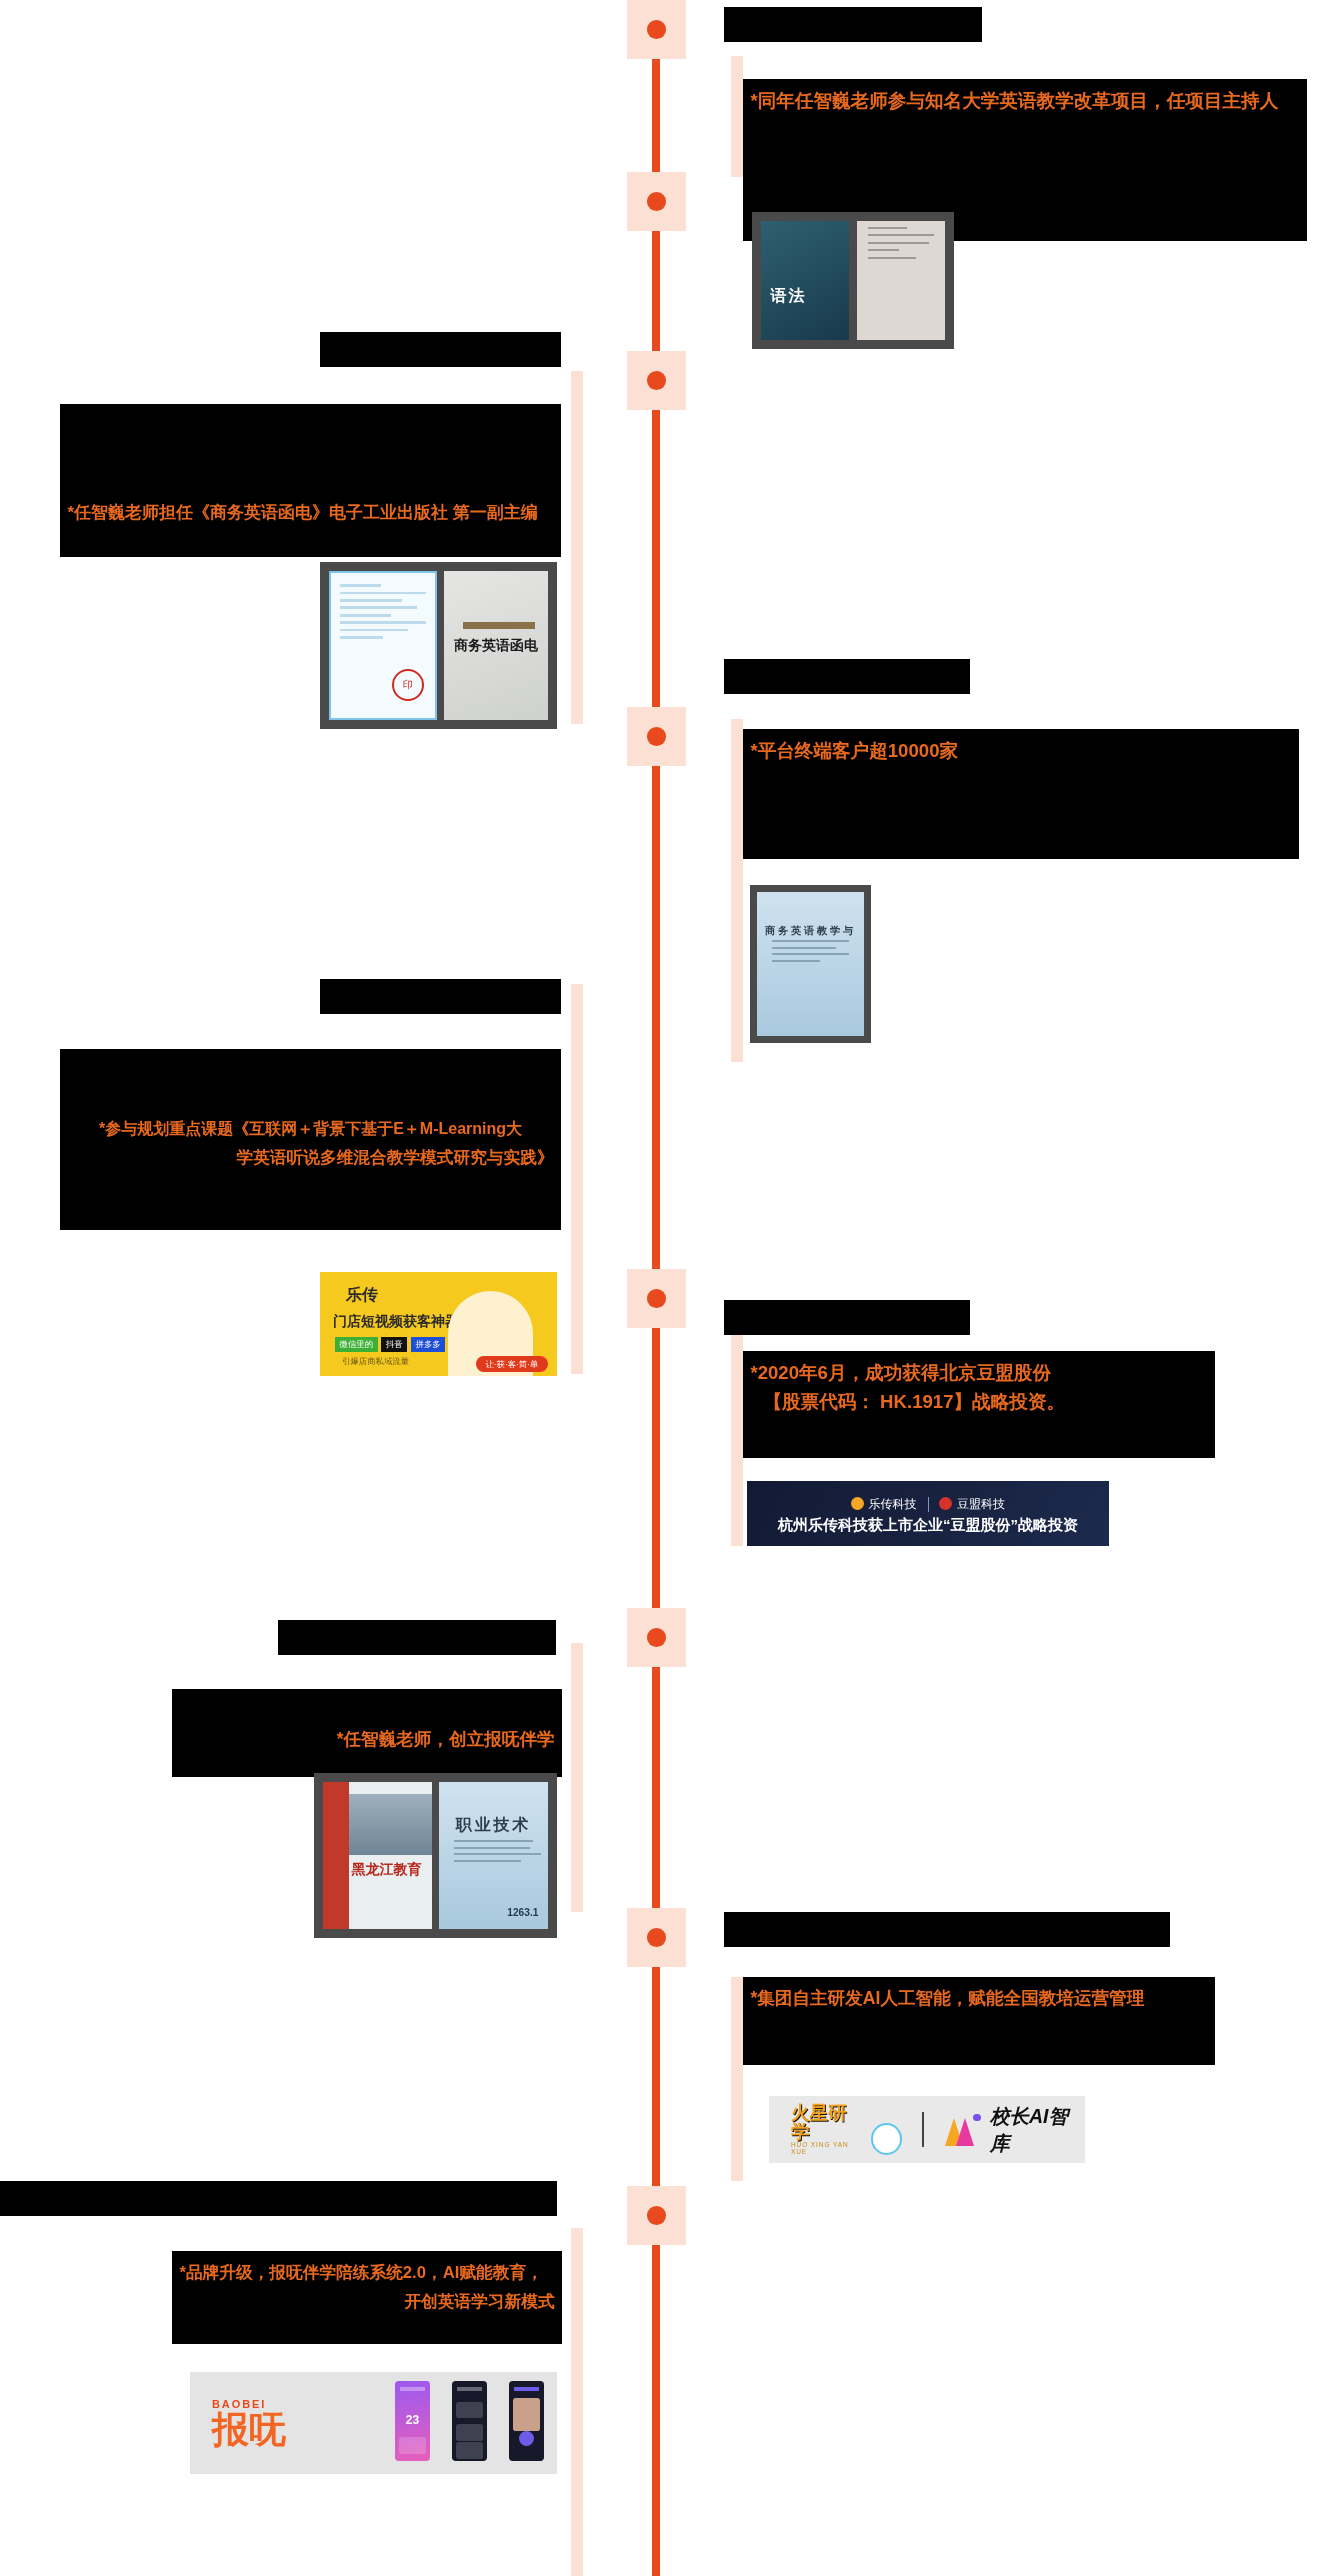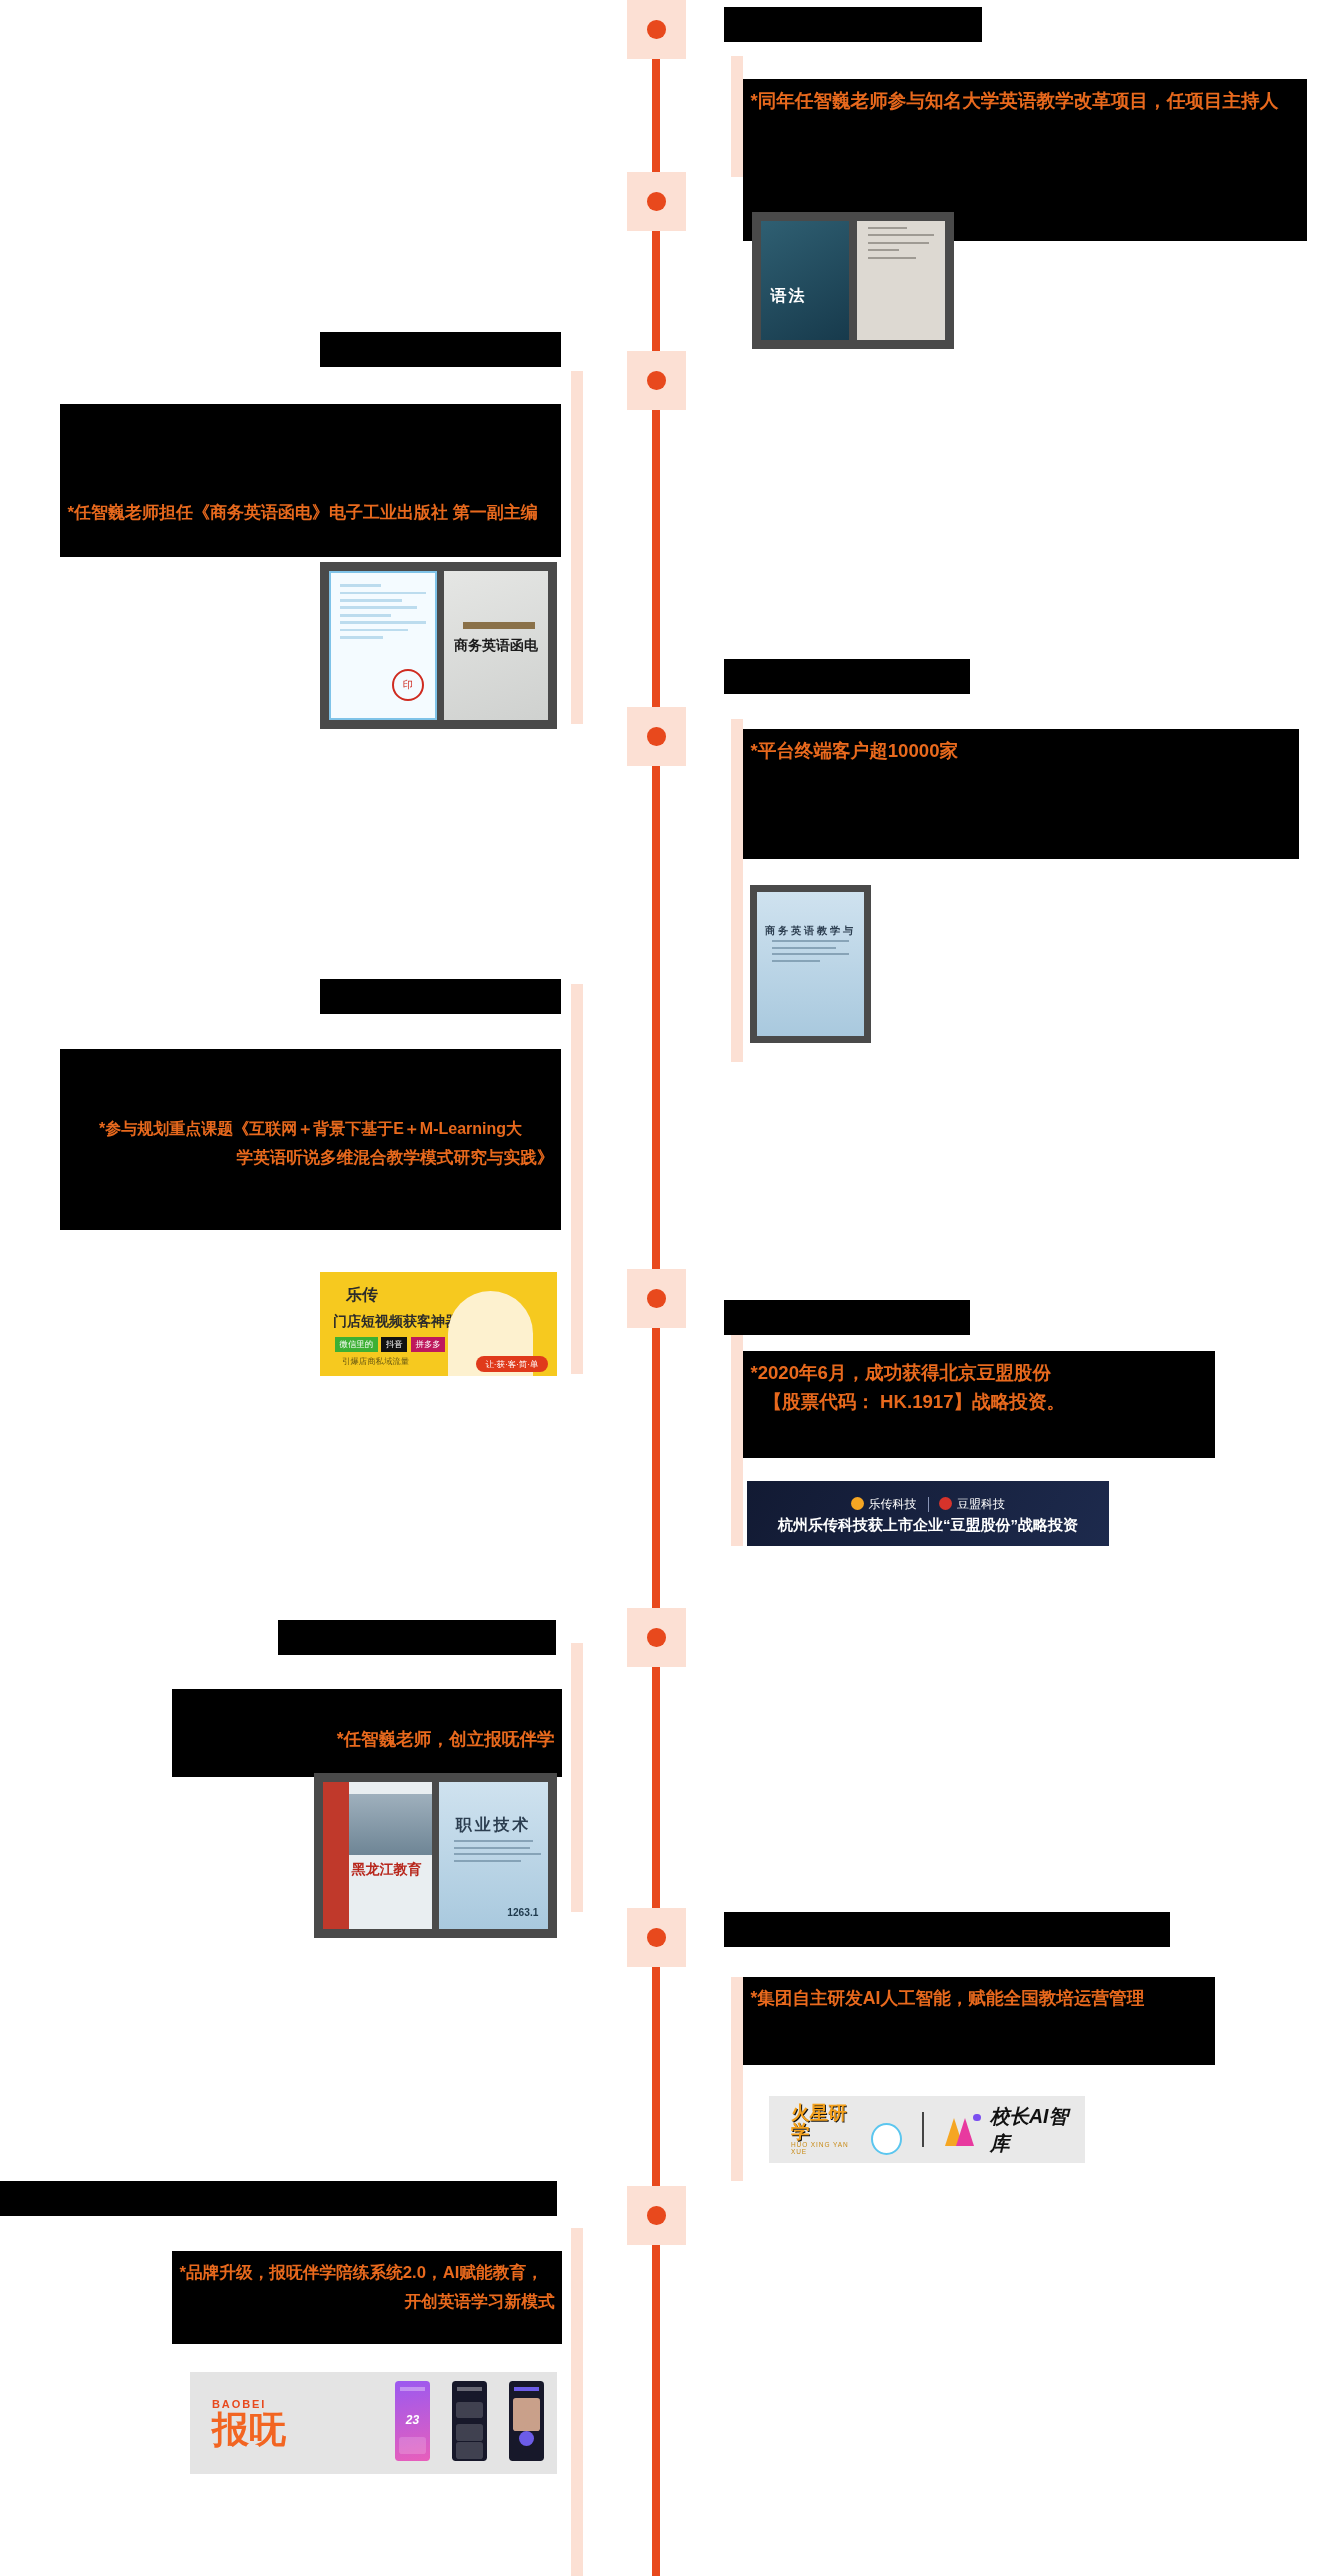--- a/index.html
+++ b/index.html
@@ -113,21 +113,21 @@
   .book-blue .date { position:absolute; right:9.3px; bottom:11px; color:#1f3a4d; font-size:10.2px; font-weight:bold; }
 
   
   .banner-yellow { background: #f6c91f; position: relative; }
   .banner-yellow .logo { position:absolute; left:26px; top:13px; color:#2b2b2b; font-weight:bold; font-size:16px; }
   .banner-yellow .sub  { position:absolute; left:13px; top:41px; color:#2b2b2b; font-weight:bold; font-size:14px; }
   .banner-yellow .chips{ position:absolute; left:15px; top:65px; display:flex; gap:3.7px; }
   .banner-yellow .chip { font-size:8.4px; color:#fff; padding:1.9px 4.6px; }
   .banner-yellow .chip.g{ background:#3cb034; }
   .banner-yellow .chip.k{ background:#111; }
-  .banner-yellow .chip.o{ background:#be185d; }
+  .banner-yellow .chip.o{ background:#1d4ed8; }
   .banner-yellow .tiny { position:absolute; left:22px; top:84px; font-size:8.4px; color:#6b5a12; }
   .banner-yellow .teacher {
     position:absolute; right:24px; bottom:0; width:85px; height:85px;
     background:#fdf1cf; border-radius:50% 50% 0 0;
   }
   .banner-yellow .ribbon {
     position:absolute; right:9.3px; bottom:3.7px; background:#e03a1b; color:#fff;
     font-size:8.4px; padding:2.8px 9.3px; border-radius:9.3px; white-space:nowrap;
   }
 
@@ -157,21 +157,21 @@
   .ai-logo .a1 { position:absolute;left:0;bottom:0;width:0;height:0;border-left:9.3px solid transparent;border-right:9.3px solid transparent;border-bottom:28px solid #f5a623; }
   .ai-logo .a2 { position:absolute;left:11px;bottom:0;width:0;height:0;border-left:9.3px solid transparent;border-right:9.3px solid transparent;border-bottom:28px solid #e8399f; }
   .ai-logo .dot { position:absolute;right:0;top:0;width:7.4px;height:7.4px;border-radius:50%;background:#7b4ff0; }
   .ai-txt { font-size:19.5px; font-weight:bold; font-style:italic; color:#111; margin-left:9.3px; }
 
   
   .strip-baobei { background:#e4e4e4; position:relative; display:flex; align-items:center; }
   .baobei-logo { margin-left:22px; }
   .baobei-logo .en { font-size:11px; font-weight:bold; color:#e8491d; letter-spacing:1.9px; }
   .baobei-logo .cn { font-size:37px; font-weight:bold; color:#f26522; line-height:39px; }
-  .phones { position:absolute; right:13px; top:9.3px; display:flex; gap:22px;font-style:italic; }
+  .phones { position:absolute; right:13px; top:9.3px; display:flex; gap:22px; }
   .phone { width:35px; height:80px; background:#17182a; border-radius:3.7px; position:relative; overflow:hidden; }
   .phone.p1 { background:linear-gradient(170deg,#9b59f0,#e85fbb); }
   .phone .bar { position:absolute; left:4.6px; right:4.6px; height:4.6px; background:rgba(255,255,255,.35); }
   .phone .face { position:absolute; left:3.7px; right:3.7px; top:16.7px; height:33px; background:#c9a08a; border-radius:2.8px; }
   .phone .chk { position:absolute; left:10.2px; bottom:15px; width:15px;height:15px;border-radius:50%;background:#6c5ce7; }
   .phone .num { position:absolute; left:0; right:0; top:32px; text-align:center; color:#fff; font-size:12px; font-weight:bold; }
   .phone .card { position:absolute; height:16.7px; left:3.7px; right:3.7px; background:rgba(255,255,255,.18); border-radius:2.8px; }
 </style>
 </head>
 <body>

